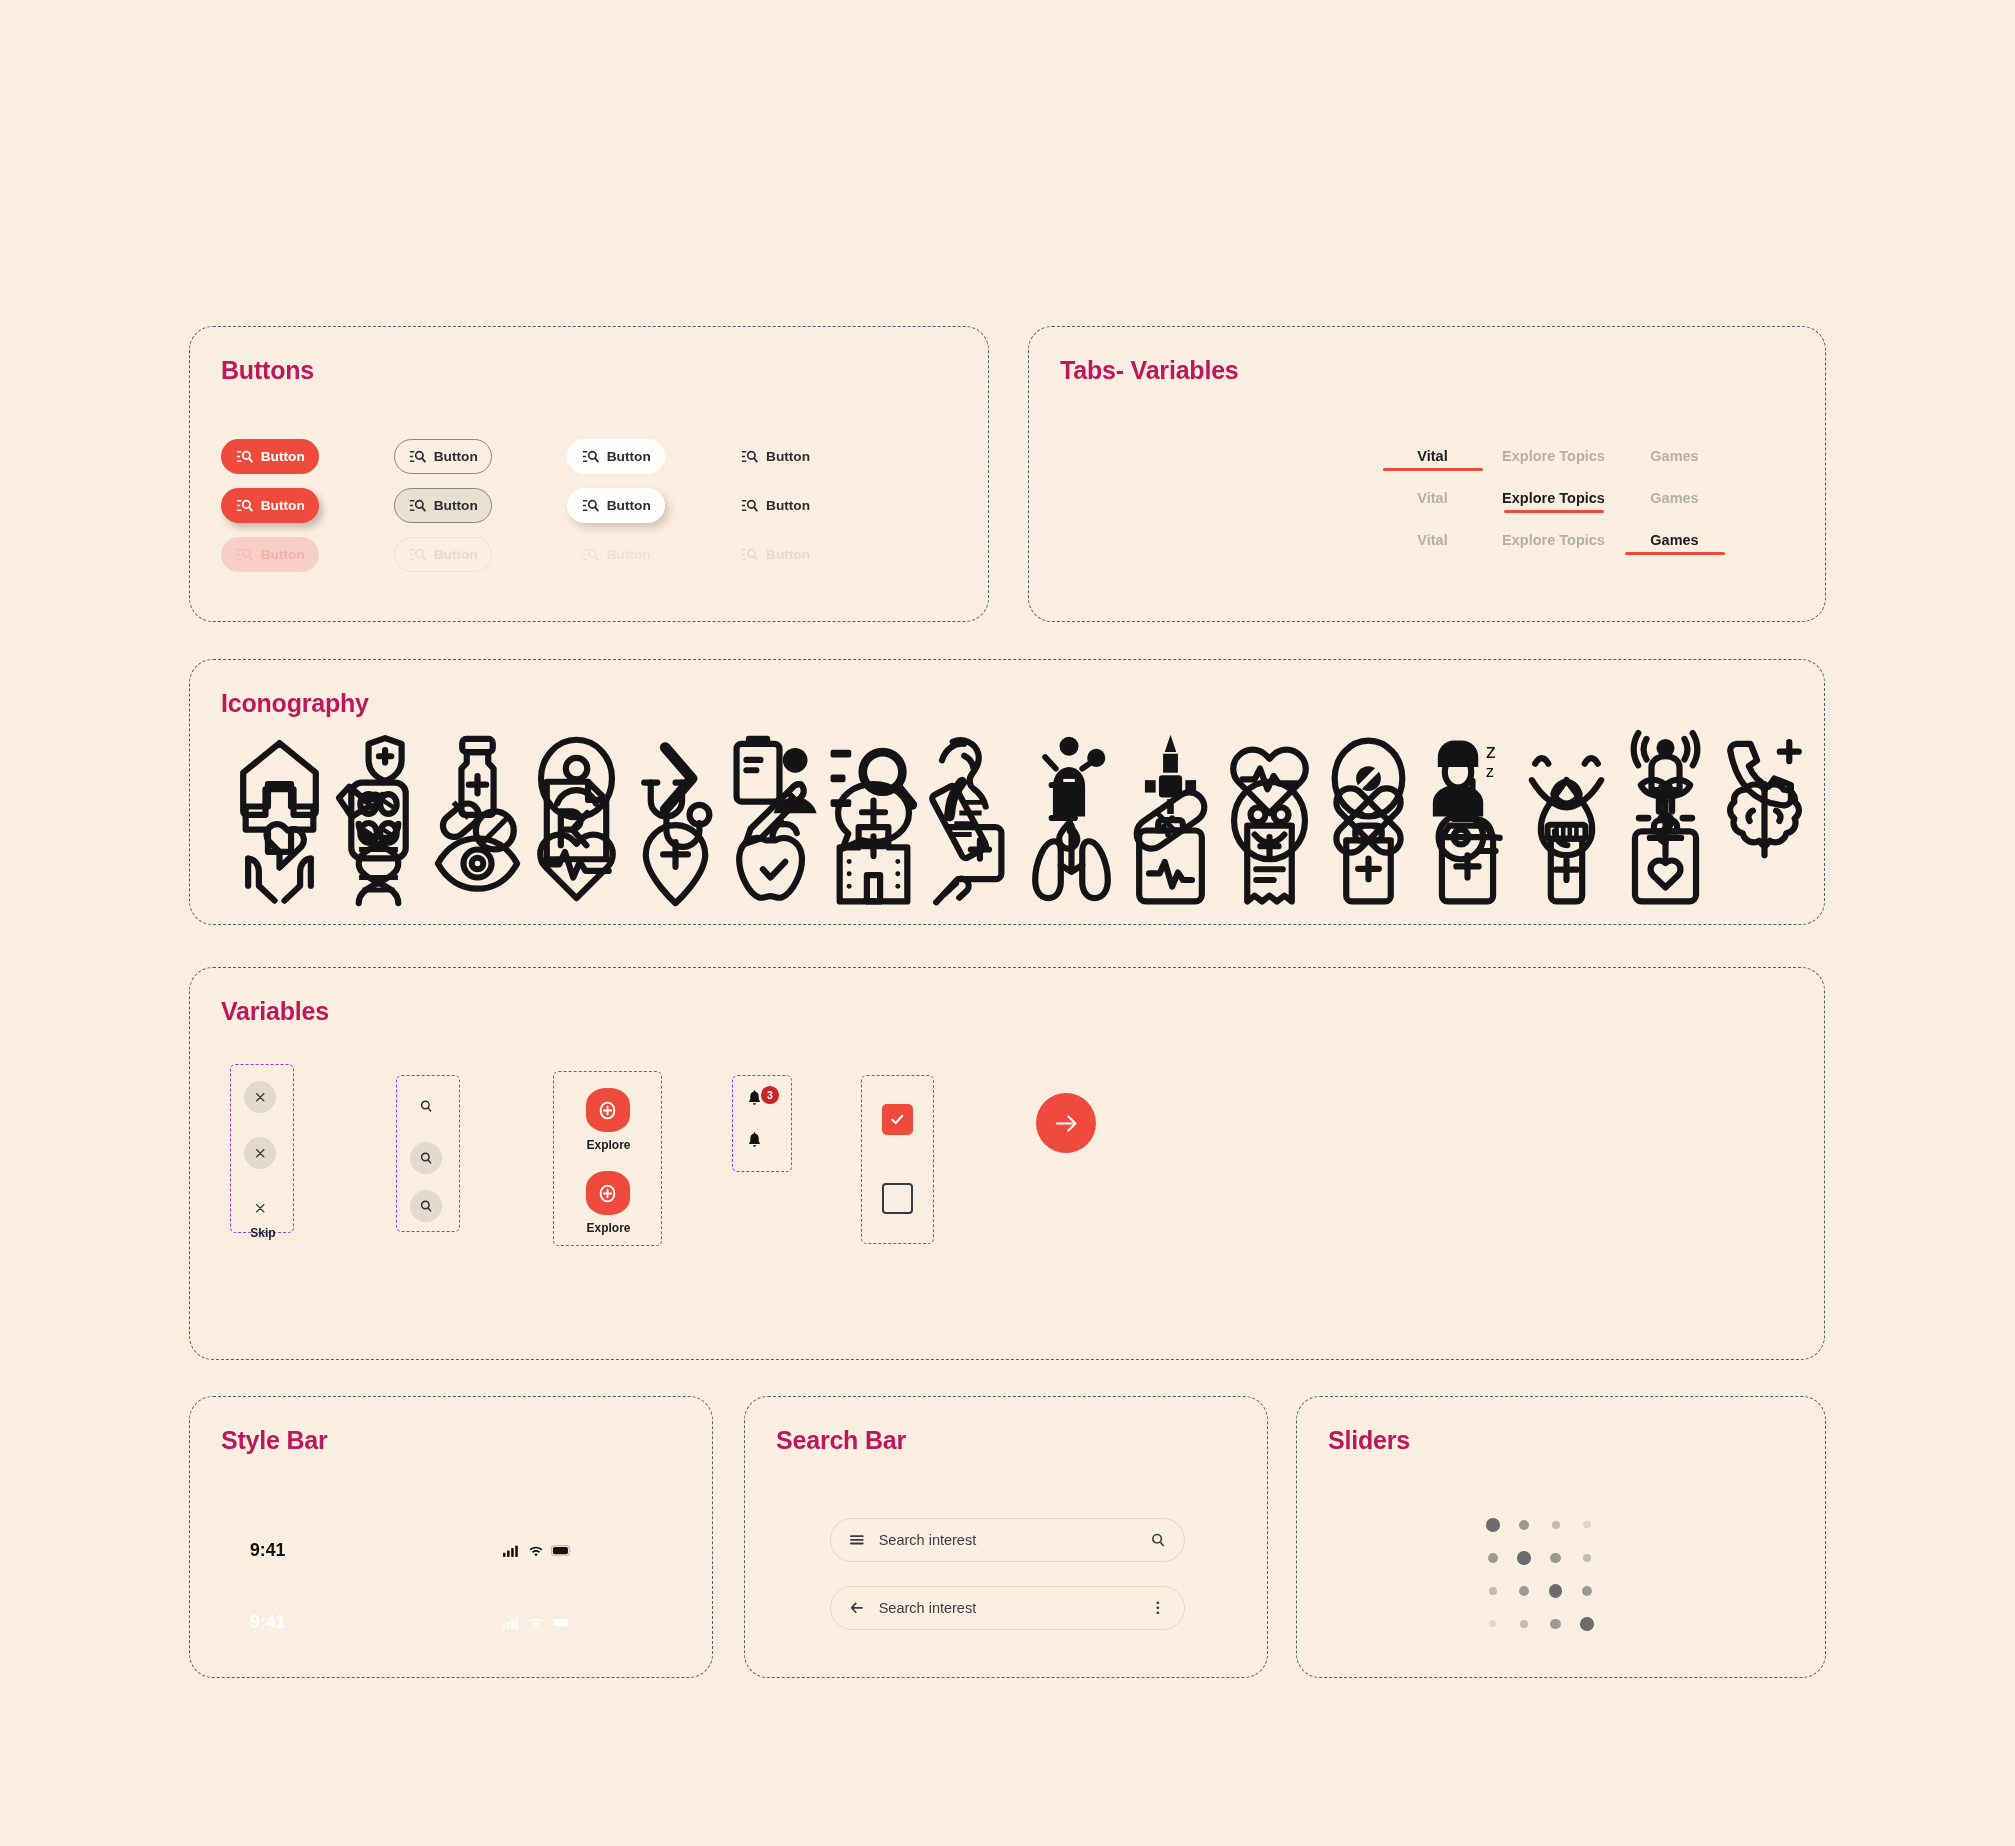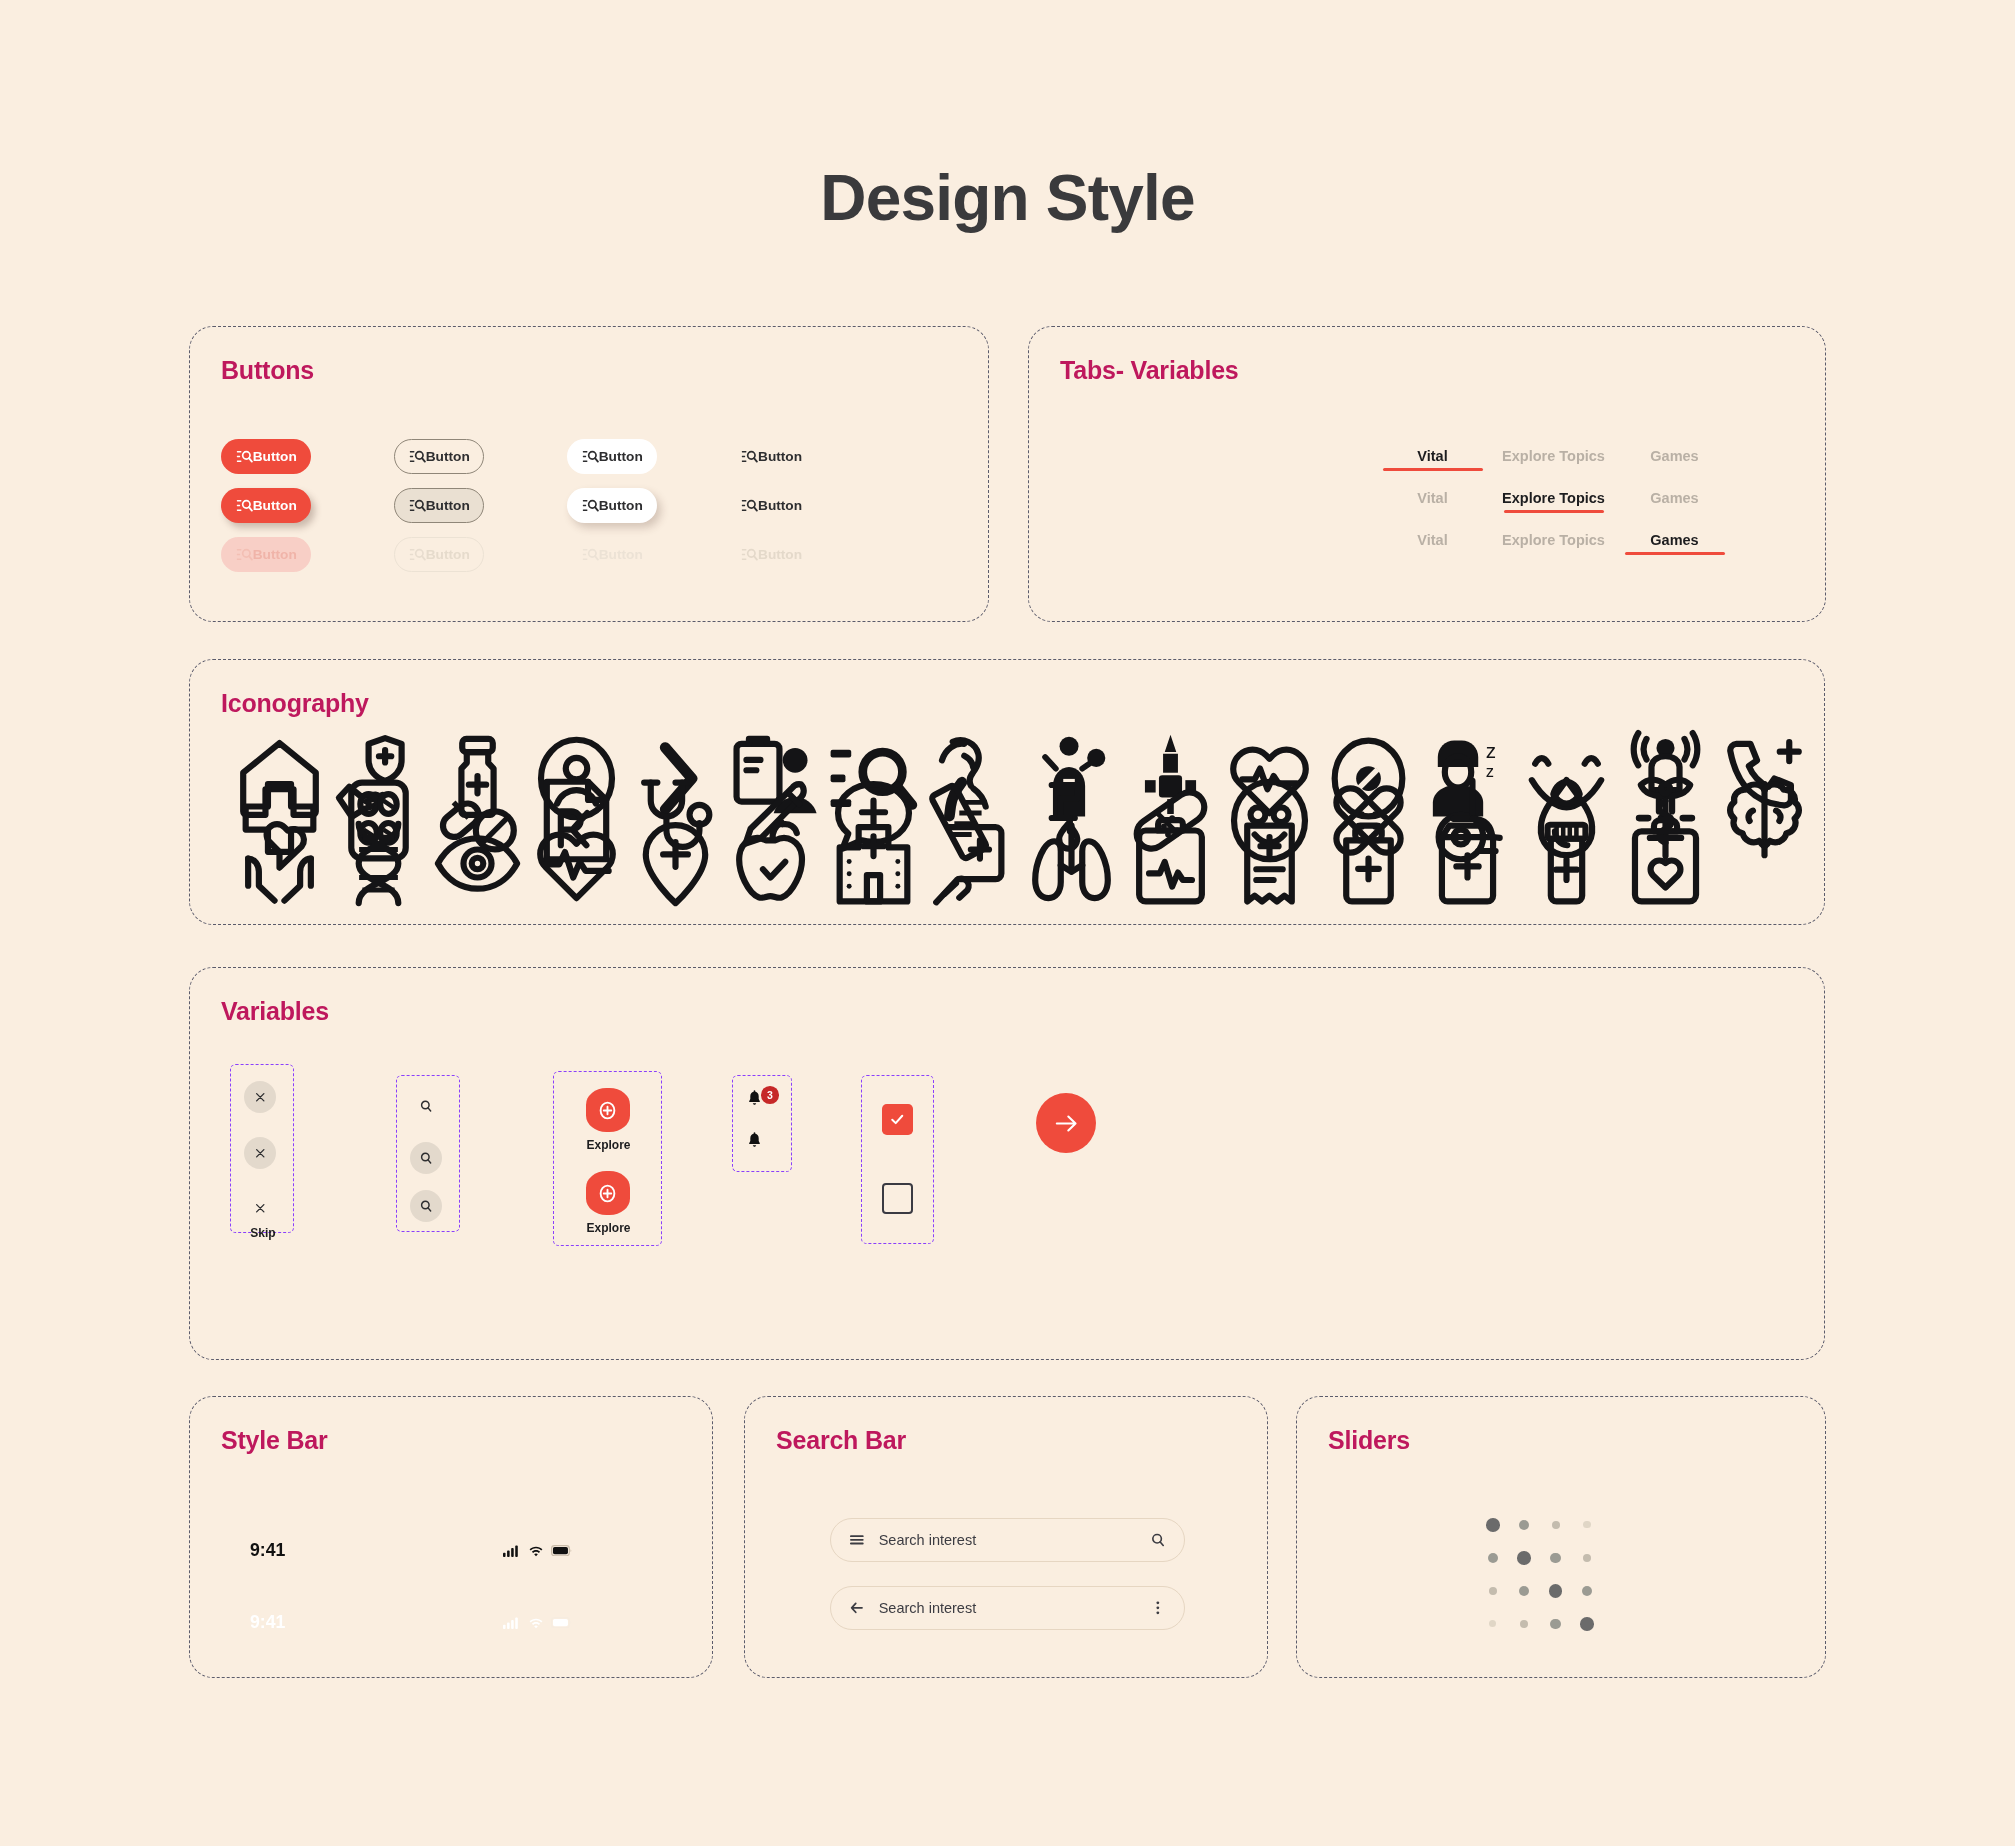--- a/index.html
+++ b/index.html
@@ -47,21 +47,21 @@
 
   
   .btn-grid {
     position: absolute; left: 31px; top: 105px;
     display: grid;
     grid-template-columns: repeat(4, 173px);
     grid-template-rows: repeat(3, 49px);
     column-gap: 0; row-gap: 0;
   }
   .btn {
-    display: inline-flex; align-items: center; gap: 0;
+    display: inline-flex; align-items: center; gap: 8px;
     height: 35px; padding: 0 13.7px;
     border-radius: 17.7px;
     font-size: 13.7px; font-weight: 700;
     white-space: nowrap;
     width: fit-content;
     border: 1.2px solid transparent;
     align-self: center;
   }
   .btn .sl-icon { font-size: 17px; }
   .btn-solid      { background: #ef4b3c; color: #ffffff; }
@@ -144,21 +144,20 @@
     display: flex; flex-direction: column; gap: 19.3px;
   }
   .dot-row { display: flex; gap: 17.7px; align-items: center; height: 13.7px; }
   .dot { border-radius: 50%; }
 </style>
 </head>
 <body>
 
 <div class="page">
 
-  <div class="page-title">Design Style</div>
 
   <div class="panel" id="panel-buttons">
     <div class="panel-title">Buttons</div>
     <div class="btn-grid" id="btn-grid">
         <div class="btn btn-solid" style="grid-area: 1 / 1;">
           <span class="sl-icon">
             <svg viewBox="0 0 24 24" fill="none">
               <rect x="1.2" y="4.2" width="6.4" height="2.1" rx="0.5" fill="#ffffff"></rect>
               <rect x="1.2" y="10.9" width="4.6" height="2.1" rx="0.5" fill="#ffffff"></rect>
               <rect x="1.2" y="17.6" width="6.4" height="2.1" rx="0.5" fill="#ffffff"></rect>

